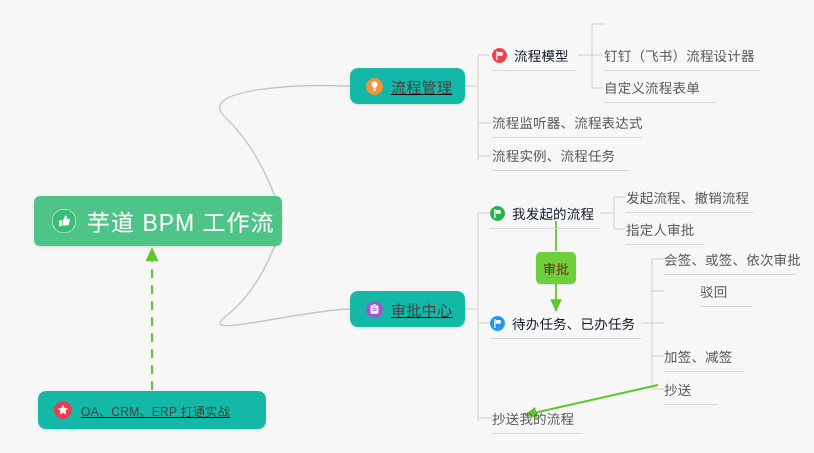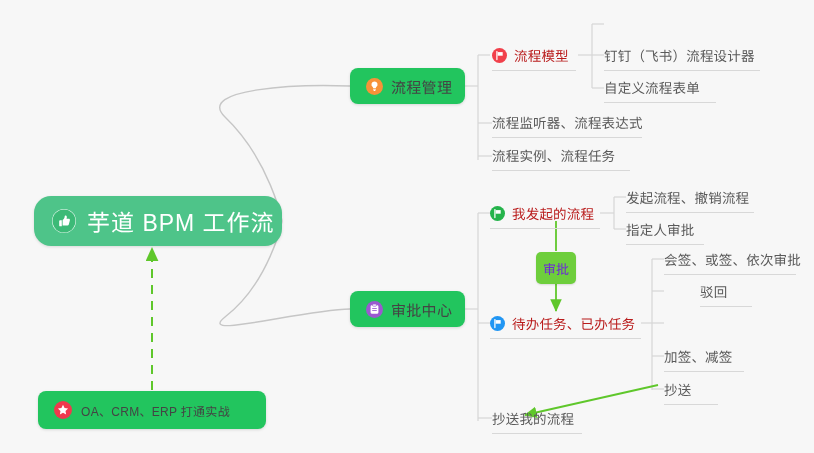--- a/index.html
+++ b/index.html
@@ -10,37 +10,38 @@
     font-family:"Liberation Sans","DejaVu Sans",sans-serif;
     overflow:hidden;
     position:relative;
   }
   #stage{position:absolute;left:0;top:0;width:814px;height:453px;}
   svg.wires{position:absolute;left:0;top:0;width:814px;height:453px;pointer-events:none;}
 
   
   .card{
     position:absolute;
-    background:#22c55e;
+    background:#14b8a6;
     border-radius:8px;
     box-shadow:0 1px 3px rgba(0,0,0,.13);
     display:flex;align-items:center;
     padding:0 16px;
     box-sizing:border-box;
     white-space:nowrap;
+    text-decoration:underline;
   }
   .card .lbl{
     font-size:15px;color:#444;letter-spacing:.3px;
   }
 
   
   .root{
     position:absolute;
     background:#4ec489;
-    border-radius:17px;
+    border-radius:6px;
     display:flex;align-items:center;
     padding:0 18px;
     box-sizing:border-box;
     box-shadow:0 1px 3px rgba(0,0,0,.12);
     white-space:nowrap;
   }
   .root .lbl{
     color:#ffffff;font-size:23px;letter-spacing:1px;
   }
 
@@ -60,34 +61,34 @@
     white-space:nowrap;
     padding-bottom:5px;
     box-sizing:border-box;
     letter-spacing:.2px;
   }
 
   
   .branch{
     position:absolute;
     display:flex;align-items:center;
-    font-size:13.5px;color:#b91c1c;
+    font-size:13.5px;color:#0f172a;
     white-space:nowrap;
     padding-bottom:5px;
     box-sizing:border-box;
     letter-spacing:.2px;
   }
   .branch .lbl{margin-left:7px;}
 
   
   .tag{
     position:absolute;
     background:#6ece3c;
     border-radius:5px;
-    color:#6d28d9;
+    color:#7f1d1d;
     font-size:13px;
     display:flex;align-items:center;justify-content:center;
     box-shadow:0 1px 2px rgba(0,0,0,.12);
     white-space:nowrap;
   }
 </style>
 </head>
 <body>
 
 <div id="stage">

